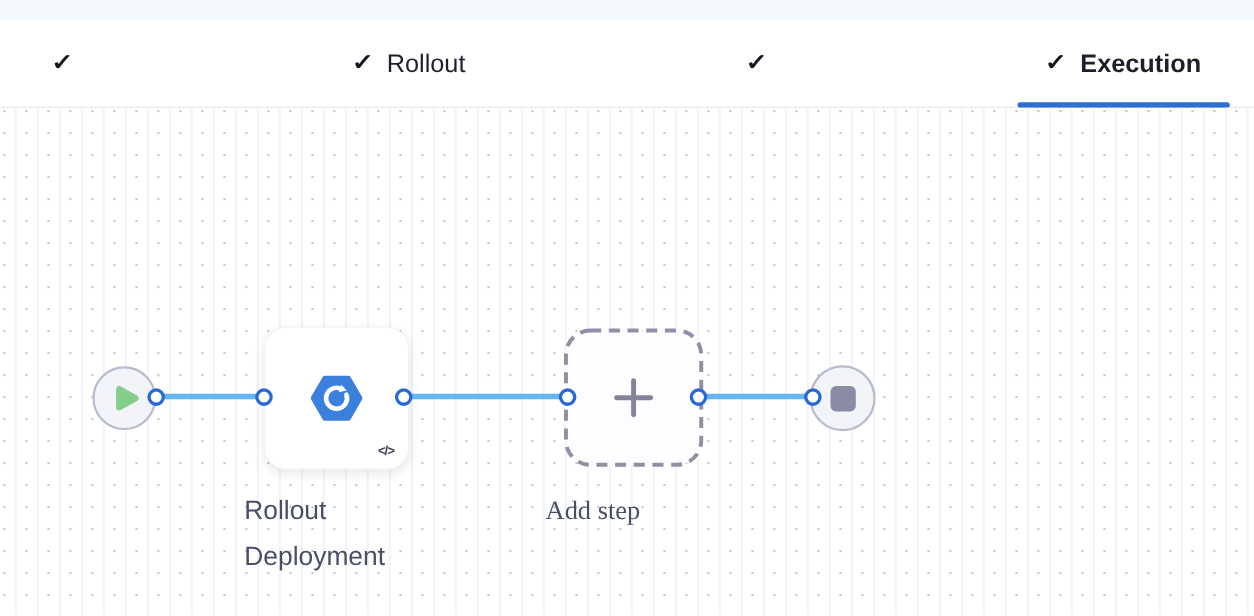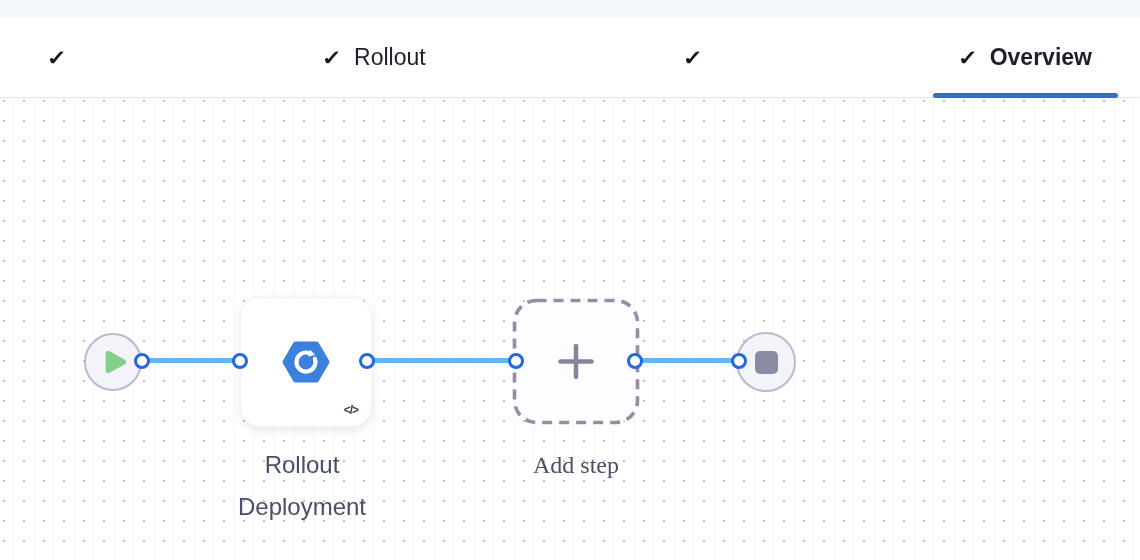--- a/index.html
+++ b/index.html
@@ -117,21 +117,20 @@
     border: 3px solid #2667d9;
     top: 255px;
     z-index: 3;
     cursor: pointer;
   }
 
   .node-label {
     position: absolute;
     width: 160px;
     top: 346px;
-    text-align: center;
     font-size: 24px;
     line-height: 42px;
     color: #4a4e66;
   }
 
   .z1 { z-index: 1; }
 </style>
 </head>
 <body>
 
@@ -143,21 +142,21 @@
   </div>
   <div class="tab">
     <span class="check">✓</span>
     <span>Rollout</span>
   </div>
   <div class="tab">
     <span class="check">✓</span>
   </div>
   <div class="tab active">
     <span class="check">✓</span>
-    <span>Overview</span>
+    <span>Execution</span>
     <div class="underline"></div>
   </div>
 </nav>
 
 <div class="canvas">
 
   <div class="connector" style="left:142px; width:98px;"></div>
   <div class="connector" style="left:367px; width:149px;"></div>
   <div class="connector" style="left:635px; width:104px;"></div>
 

